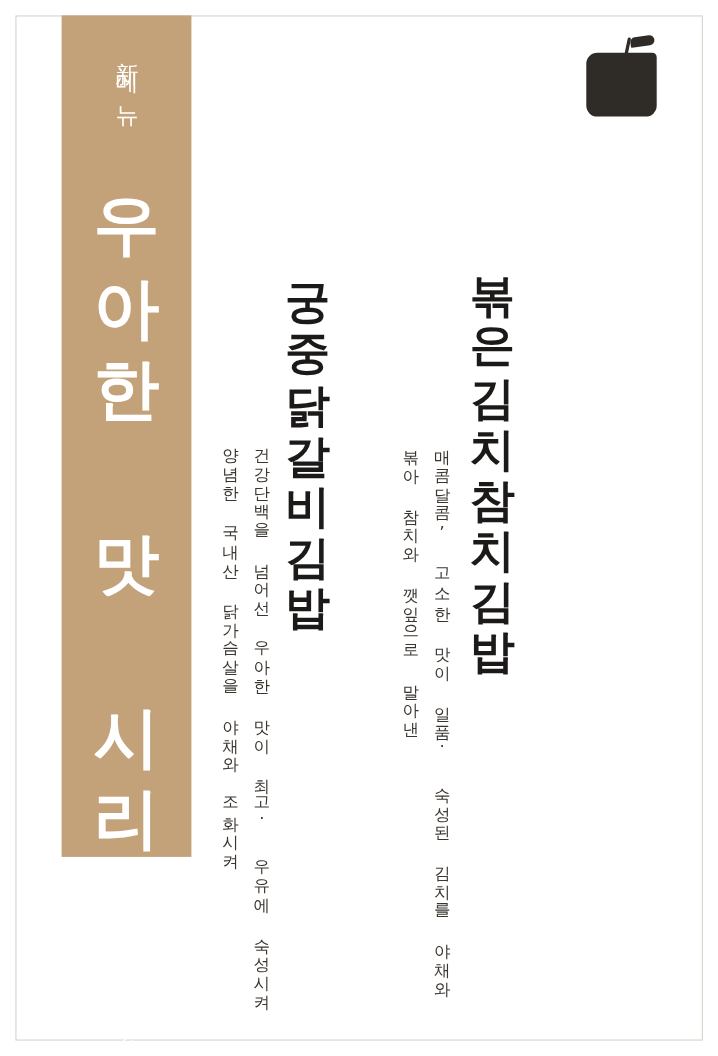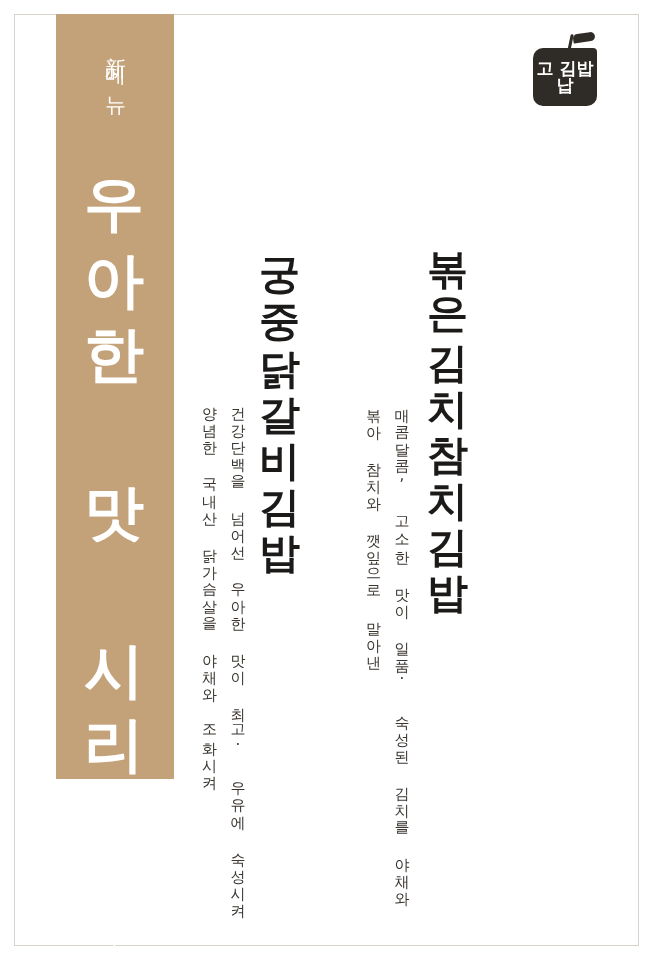--- a/index.html
+++ b/index.html
@@ -181,21 +181,20 @@
       <div class="vtext band-eyebrow">新메뉴</div>
       <div class="vtext band-title">우아한 맛 시리즈</div>
       <div class="vtext band-sub">김밥 2종 출시</div>
     </div>
   </div>
 
   <div class="logo">
     <div class="logo-stem"></div>
     <div class="logo-leaf"></div>
     <div class="logo-badge"></div>
-    <div class="logo-badge-text">고 김밥 납</div>
   </div>
 
   <div class="col" id="col-kimchi">
     <div class="col-title">볶은김치참치김밥</div>
     <div class="col-desc">매콤달콤, 고소한 맛이 일품. 숙성된 김치를 야채와 볶아 참치와 깻잎으로 말아낸</div>
   </div>
 
   <div class="col" id="col-dak">
     <div class="col-title">궁중닭갈비김밥</div>
     <div class="col-desc">건강단백을 넘어선 우아한 맛이 최고. 우유에 숙성시켜 양념한 국내산 닭가슴살을 야채와 조화시켜</div>

